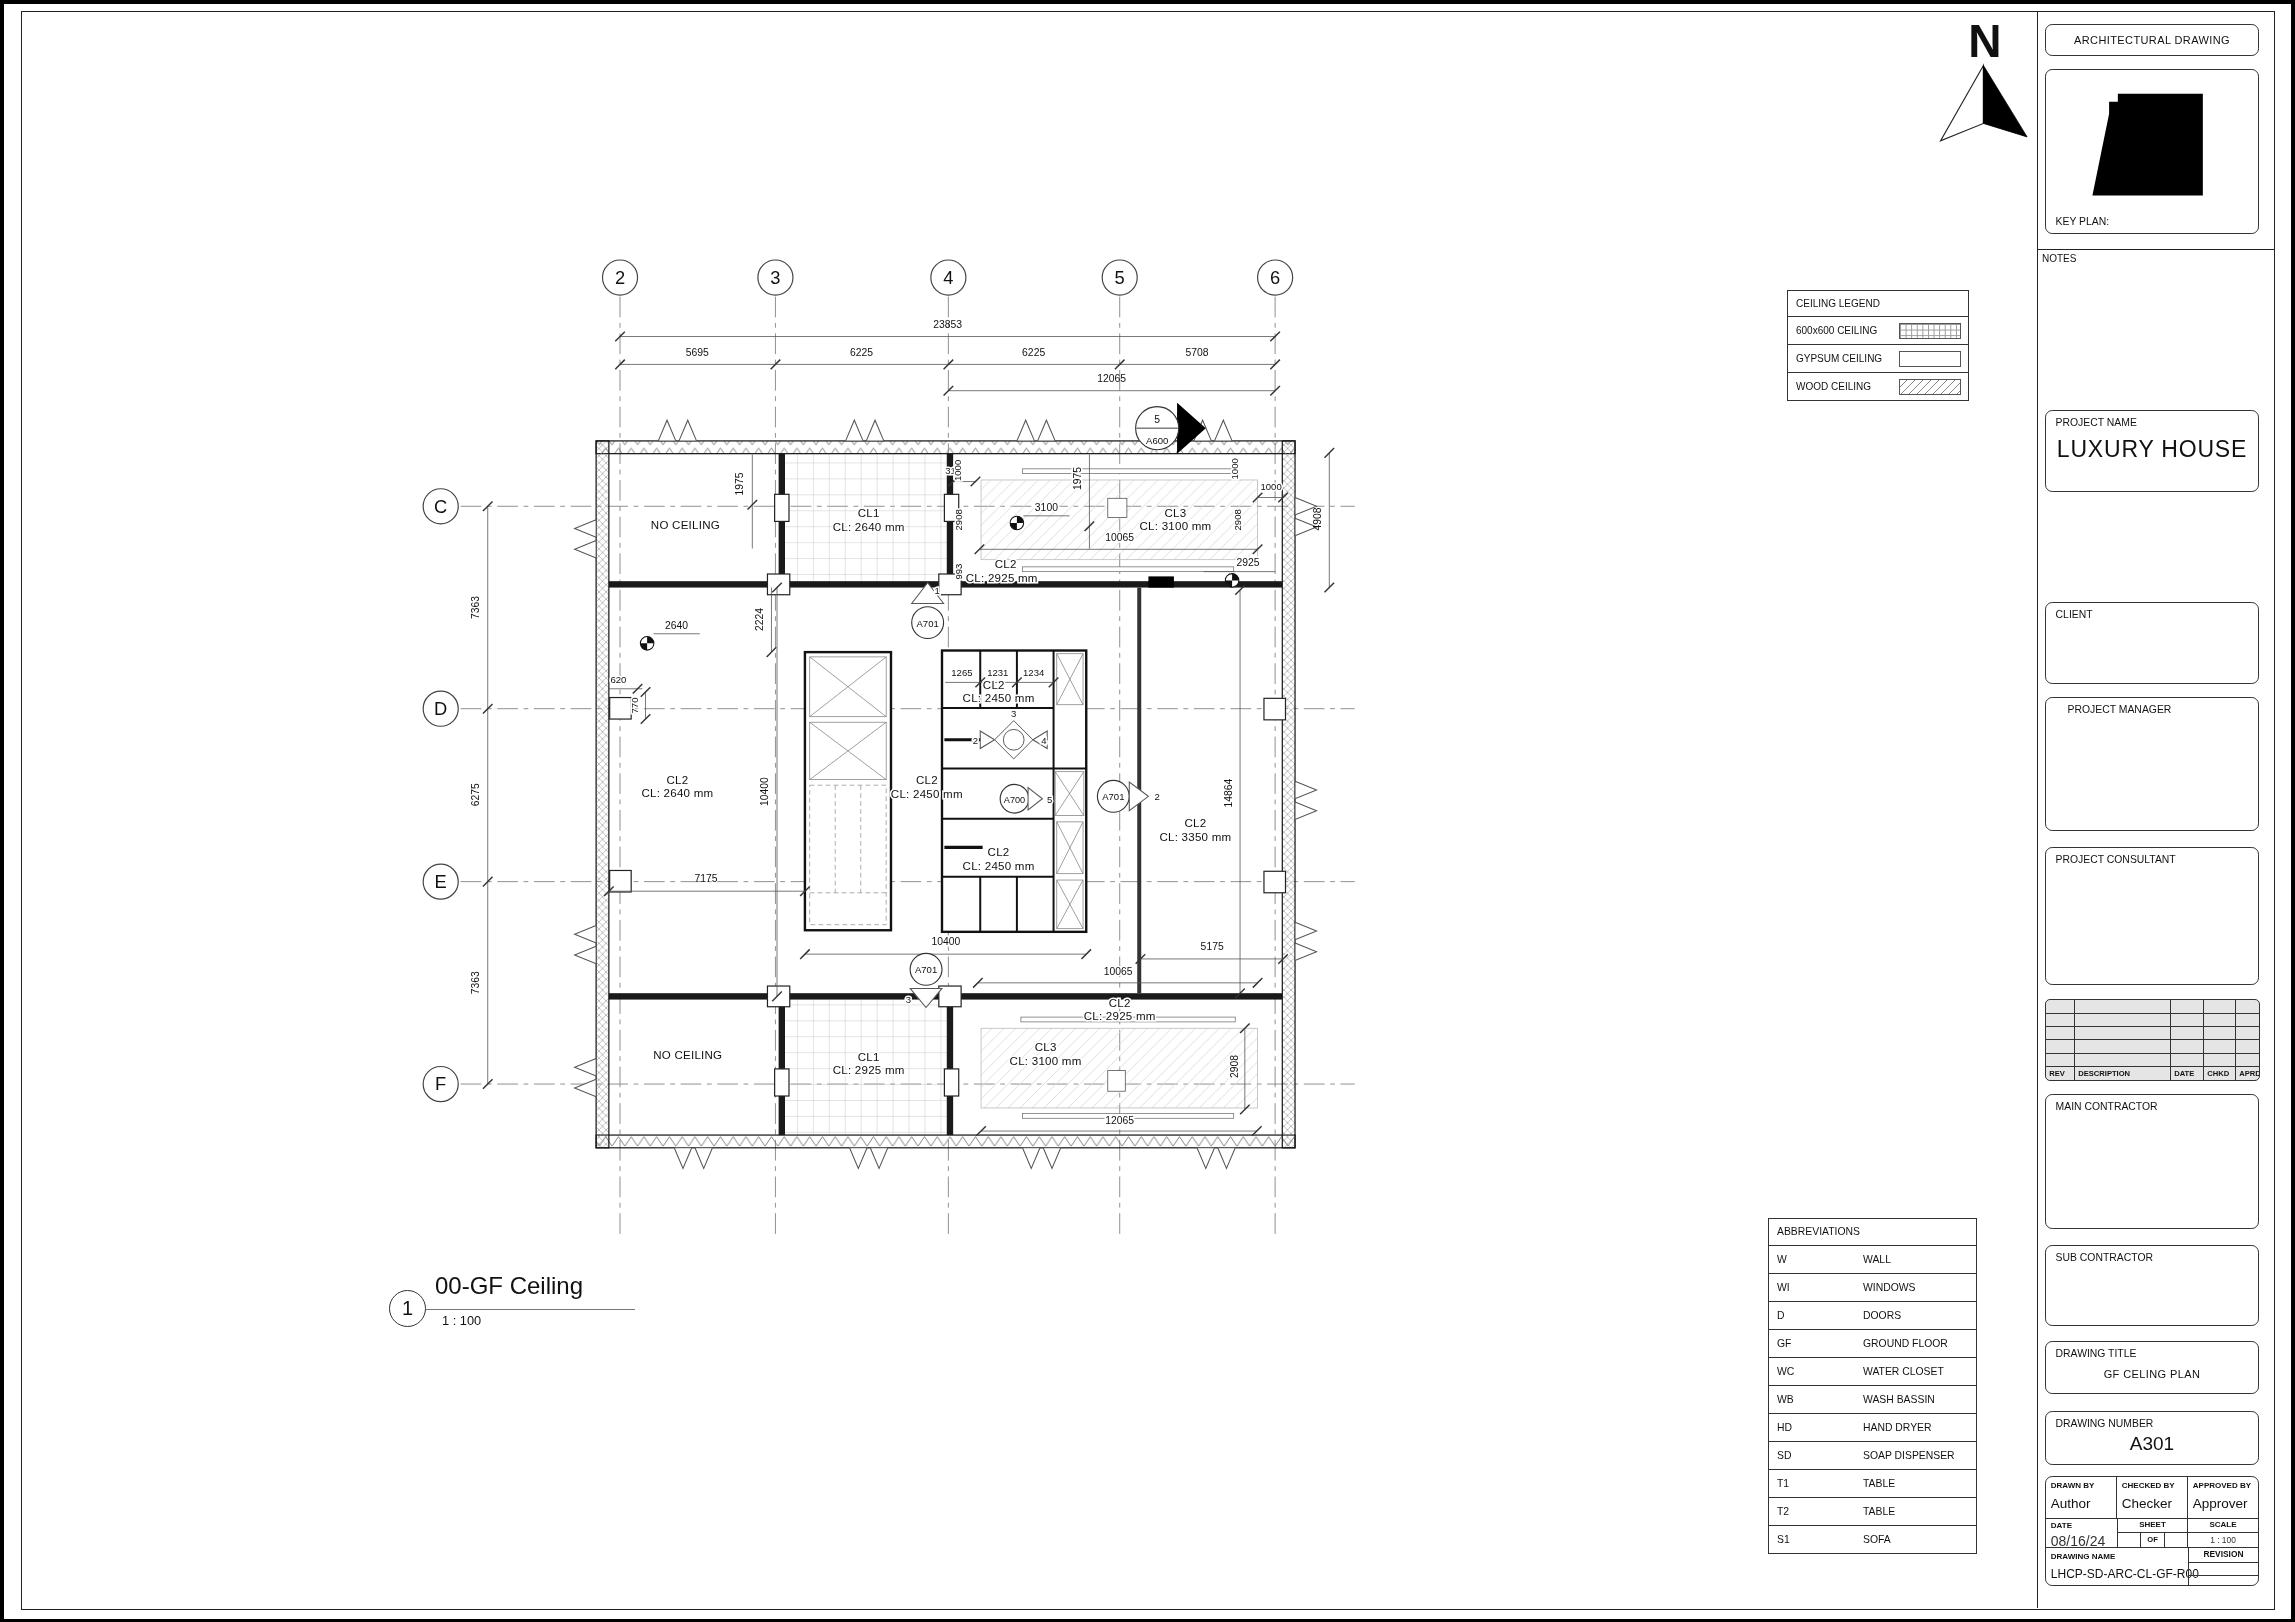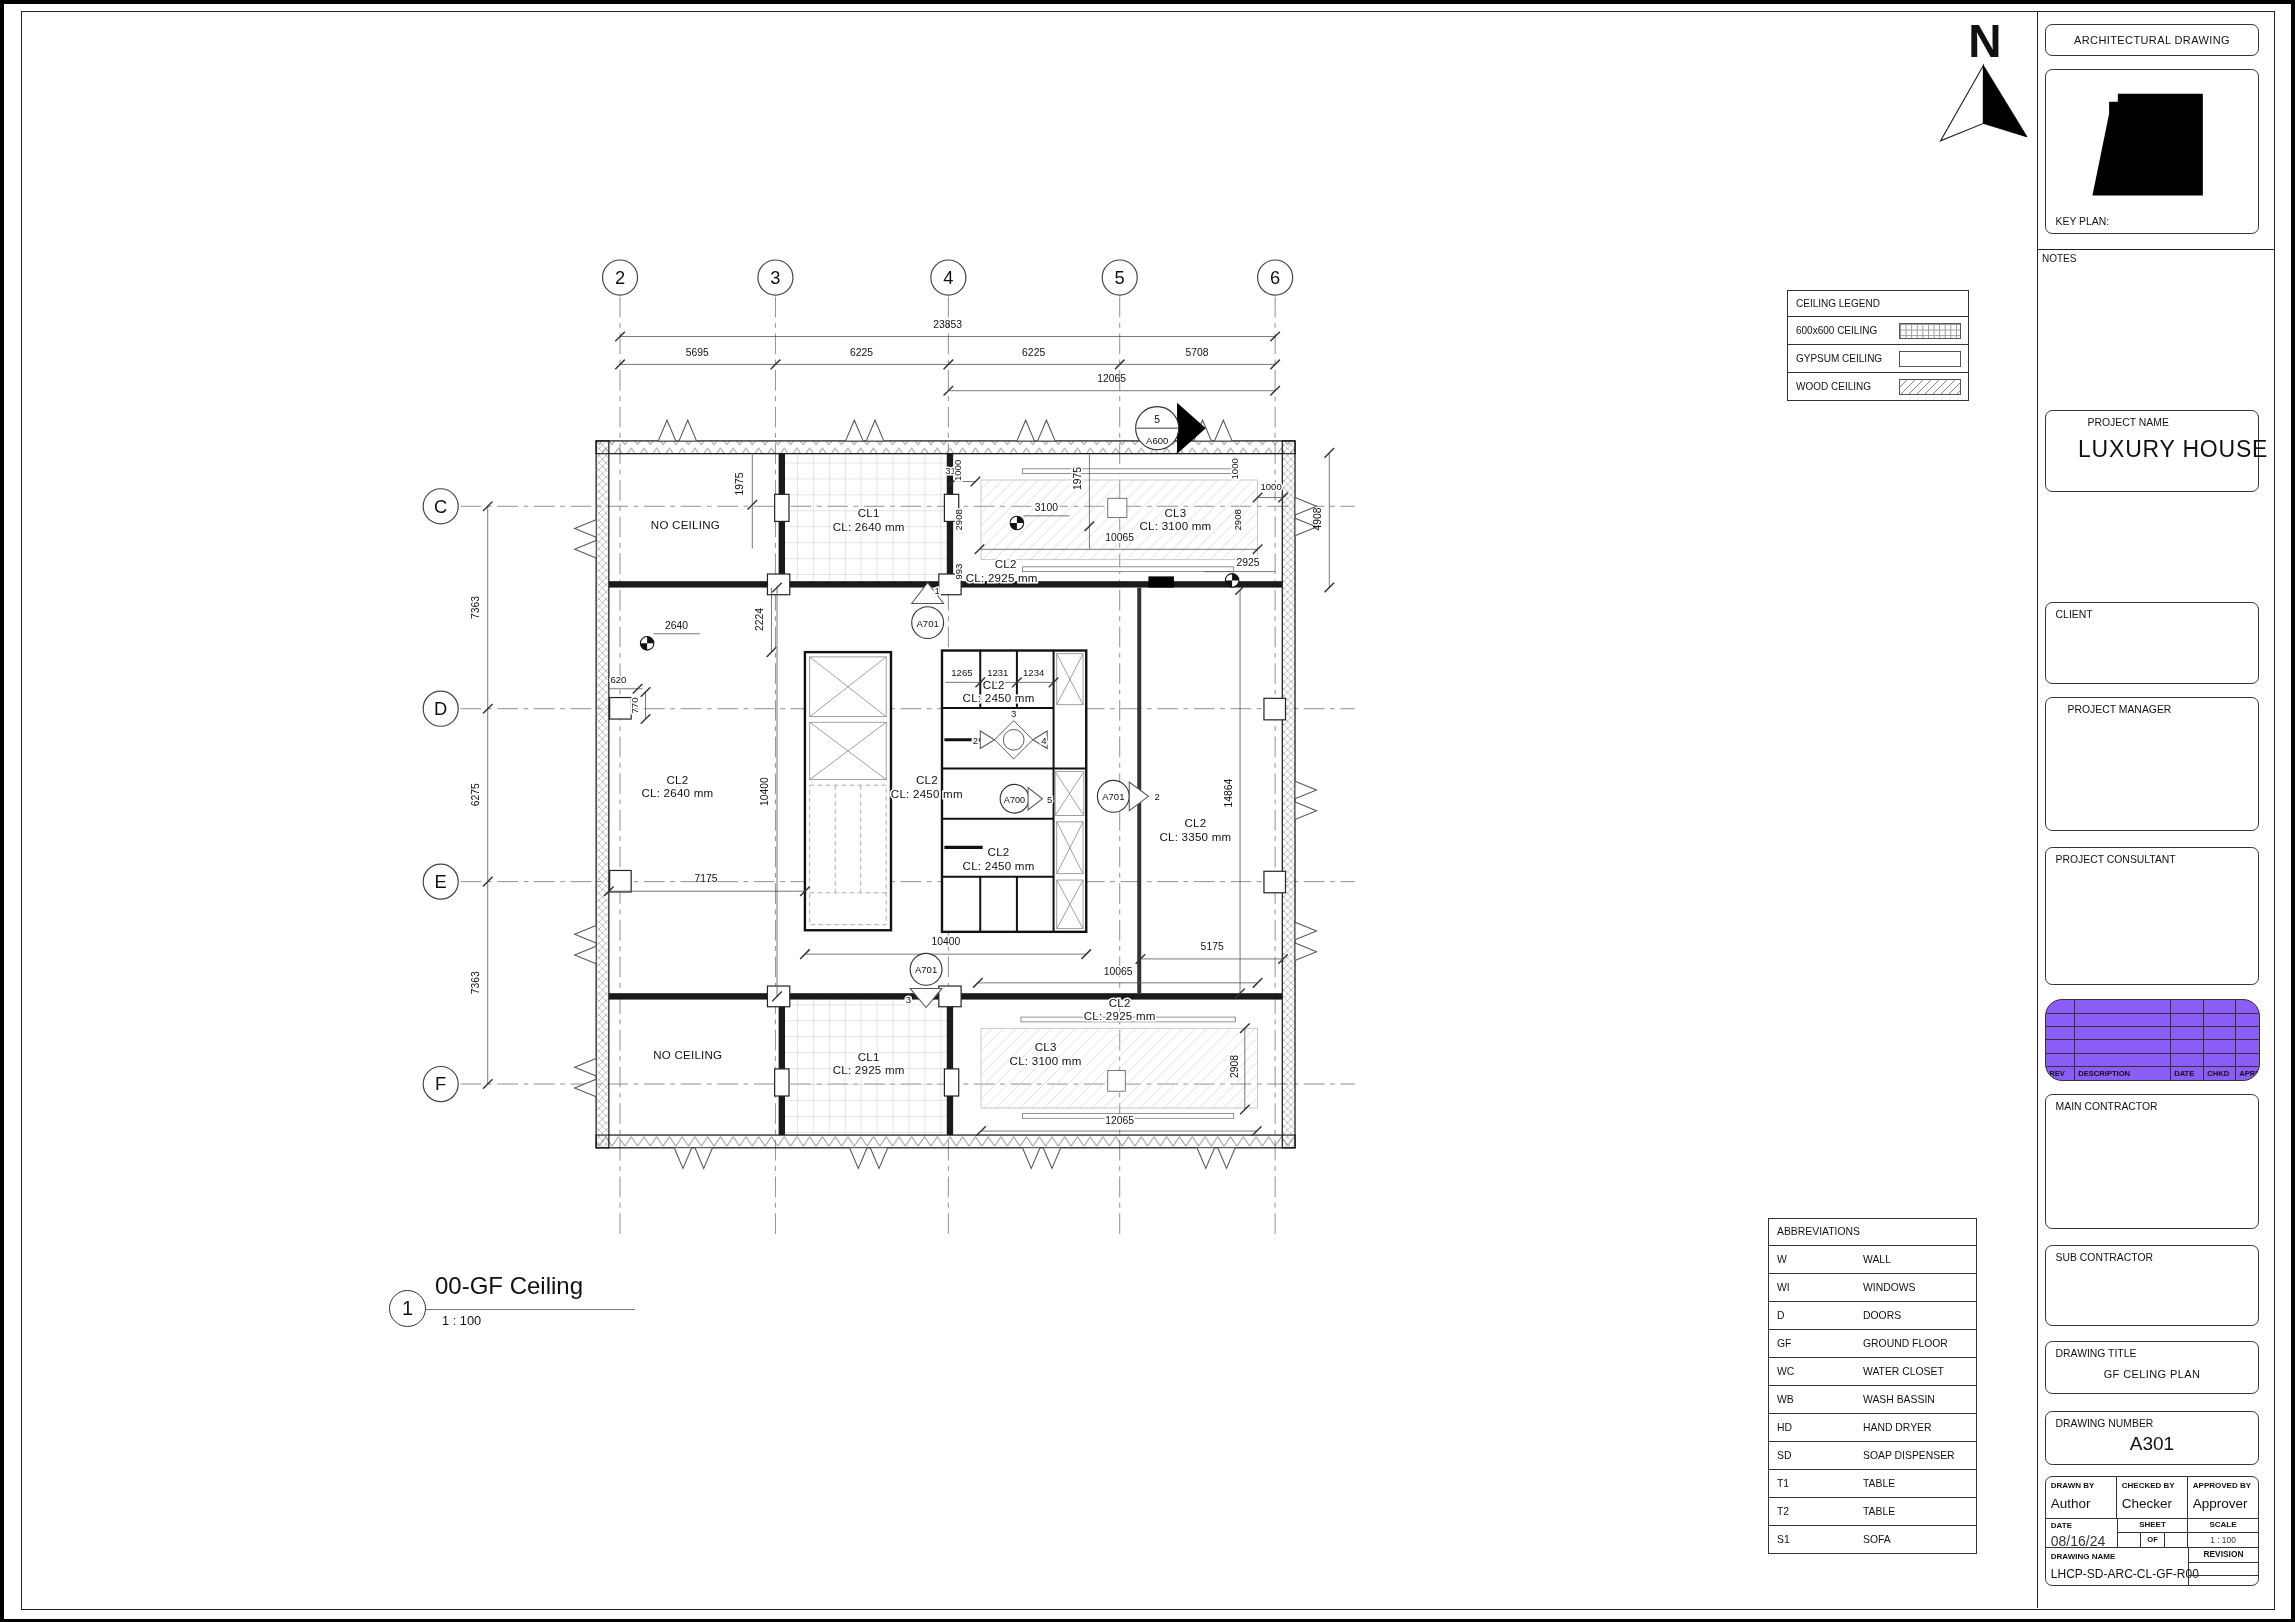--- a/index.html
+++ b/index.html
@@ -15,21 +15,21 @@
   .tb{position:absolute;left:2045px;width:214px;border:1.3px solid #333;border-radius:7.2px;background:#fff;box-sizing:border-box;}
   .tb .lbl{font-size:10.4px;padding:6.4px 0 0 9.6px;}
   .tb-center{text-align:center;font-size:11px;line-height:30px;letter-spacing:0.4px;}
   .pn-val{text-align:center;font-size:23px;margin-top:8px;letter-spacing:0.8px;white-space:nowrap;}
   .pd-val{text-align:center;font-size:21.5px;line-height:25px;margin-top:3.2px;padding:0 21px;}
   .dt-val{text-align:center;font-size:11px;margin-top:8.8px;letter-spacing:0.4px;}
   .dn-val{text-align:center;font-size:19px;margin-top:4px;}
   .kp-lbl{position:absolute;left:9.6px;bottom:5.6px;font-size:10.4px;}
 
   
-  .rev{position:absolute;left:2045px;top:999px;width:215px;height:82px;border:1.3px solid #333;border-radius:17px;background:#8b5cf6;overflow:hidden;display:grid;grid-template-columns:28px 96px 33px 32px 1fr;grid-template-rows:repeat(5,1fr) 14.3px;box-sizing:border-box;}
+  .rev{position:absolute;left:2045px;top:999px;width:215px;height:82px;border:1.3px solid #333;border-radius:5px;background:#e5e5e5;overflow:hidden;display:grid;grid-template-columns:28px 96px 33px 32px 1fr;grid-template-rows:repeat(5,1fr) 14.3px;box-sizing:border-box;}
   .rev>div{border-top:0.8px solid #333;border-left:0.8px solid #333;font-size:7.6px;font-weight:bold;display:flex;align-items:center;padding-left:3.2px;box-sizing:border-box;}
   .rev>div:nth-child(5n+1){border-left:none;}
   .rev>div:nth-child(-n+5){border-top:none;}
 
   
   .so{position:absolute;left:2045px;top:1476px;width:214px;height:110px;border:1.3px solid #333;border-radius:7.2px;background:#fff;overflow:hidden;box-sizing:border-box;}
   .so .sl{font-size:8px;font-weight:bold;}
   .so-r1{display:flex;height:41px;border-bottom:1px solid #333;}
   .so-r1>div{flex:1;border-left:1px solid #333;padding:4px 0 0 4.8px;box-sizing:border-box;}
   .so-r1>div:first-child{border-left:none;}
@@ -540,21 +540,21 @@
   <div class="tb" style="top:69px;height:165px;">
     <svg width="212" height="143" viewBox="0 0 266 180" style="display:block">
       <path d="M90 30 L197 30 L197 158 L58 158 L79 55 L79 40 L90 40 Z" fill="#000"></path>
     </svg>
     <div class="kp-lbl">KEY PLAN:</div>
   </div>
 
   <div class="notes-line"></div>
   <div class="notes-lbl">NOTES</div>
 
-  <div class="tb" style="top:410px;height:82px;padding-left:32px;">
+  <div class="tb" style="top:410px;height:82px;">
     <div class="lbl">PROJECT NAME</div>
     <div class="pn-val">LUXURY HOUSE</div>
   </div>
 
 
   <div class="tb" style="top:602px;height:82px;">
     <div class="lbl">CLIENT</div>
   </div>
 
   <div class="tb" style="top:697px;height:134px;padding-left:12px;">

